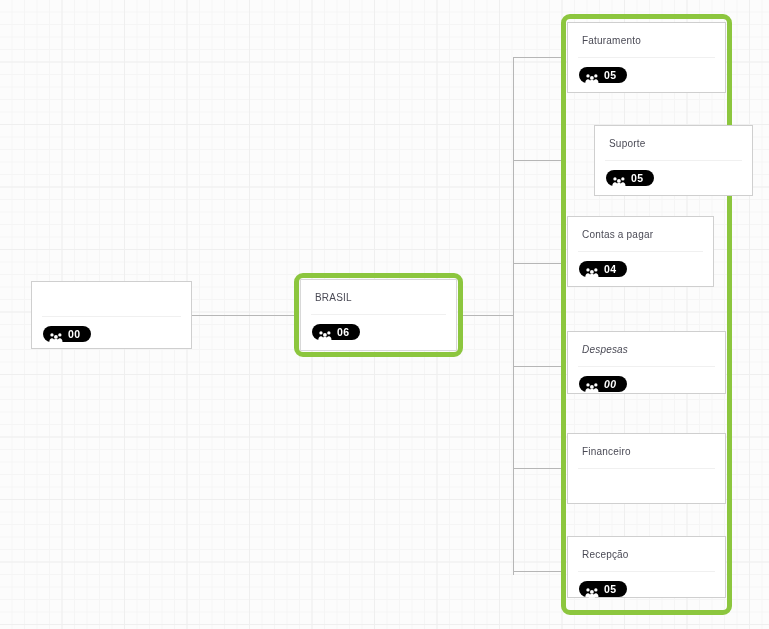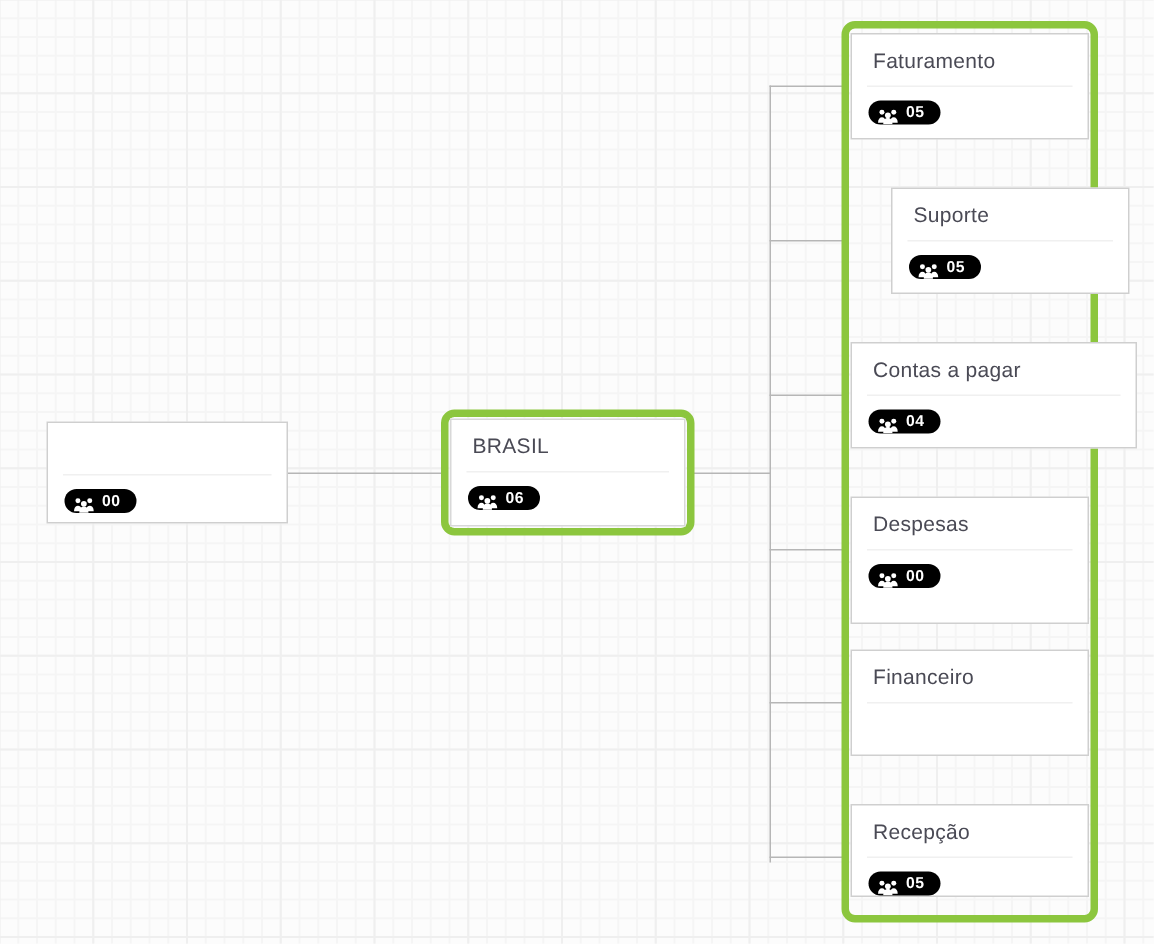--- a/index.html
+++ b/index.html
@@ -48,21 +48,21 @@
   .conn-v { width: 1px; }
 
   
   .node {
     position: absolute;
     background: #ffffff;
     border: 1px solid #cfcfcf;
     box-sizing: border-box;
   }
   .node-title {
-    font-size: 14px;
+    font-size: 10px;
     color: #4a4a55;
     letter-spacing: 0.2px;
     padding: 12px 0 0 14px;
     line-height: 11px;
     white-space: nowrap;
     min-height: 11px;
   }
   .node-sep {
     height: 1px;
     background: #f0f0f0;
@@ -200,41 +200,41 @@
             <path d="M9.4 11 C9.4 8.2 10.8 6.8 12.4 6.8 C14.0 6.8 15.4 8.2 15.4 11 Z" fill="#ffffff"></path>
             <circle cx="7.9" cy="5.3" r="2.2" fill="#ffffff"></circle>
             <path d="M4.4 12 C4.4 8.8 6.0 7.4 7.9 7.4 C9.8 7.4 11.4 8.8 11.4 12 Z" fill="#ffffff"></path>
           </svg>
         </span>
         <span class="badge-count">05</span>
       </span>
     </div>
   </div>
 
-  <div class="node" style="left:567px; top:228px; width:191px; height:71px;">
+  <div class="node" style="left:567px; top:216px; width:147px; height:71px;">
     <div class="node-title">Contas a pagar</div>
     <div class="node-sep"></div>
     <div class="node-badge-row">
       <span class="badge">
         <span class="people-icon">
           <svg viewBox="0 0 16 12" width="14" height="11" xmlns="http://www.w3.org/2000/svg">
             <circle cx="3.4" cy="3.0" r="1.9" fill="#ffffff"></circle>
             <path d="M0.4 11 C0.4 8.2 1.8 6.8 3.4 6.8 C5.0 6.8 6.4 8.2 6.4 11 Z" fill="#ffffff"></path>
             <circle cx="12.4" cy="3.0" r="1.9" fill="#ffffff"></circle>
             <path d="M9.4 11 C9.4 8.2 10.8 6.8 12.4 6.8 C14.0 6.8 15.4 8.2 15.4 11 Z" fill="#ffffff"></path>
             <circle cx="7.9" cy="5.3" r="2.2" fill="#ffffff"></circle>
             <path d="M4.4 12 C4.4 8.8 6.0 7.4 7.9 7.4 C9.8 7.4 11.4 8.8 11.4 12 Z" fill="#ffffff"></path>
           </svg>
         </span>
         <span class="badge-count">04</span>
       </span>
     </div>
   </div>
 
-  <div class="node" style="left:567px; top:331px; width:159px; height:85px;">
+  <div class="node" style="left:567px; top:331px; width:159px; height:63px;font-style:italic;">
     <div class="node-title">Despesas</div>
     <div class="node-sep"></div>
     <div class="node-badge-row">
       <span class="badge">
         <span class="people-icon">
           <svg viewBox="0 0 16 12" width="14" height="11" xmlns="http://www.w3.org/2000/svg">
             <circle cx="3.4" cy="3.0" r="1.9" fill="#ffffff"></circle>
             <path d="M0.4 11 C0.4 8.2 1.8 6.8 3.4 6.8 C5.0 6.8 6.4 8.2 6.4 11 Z" fill="#ffffff"></path>
             <circle cx="12.4" cy="3.0" r="1.9" fill="#ffffff"></circle>
             <path d="M9.4 11 C9.4 8.2 10.8 6.8 12.4 6.8 C14.0 6.8 15.4 8.2 15.4 11 Z" fill="#ffffff"></path>

